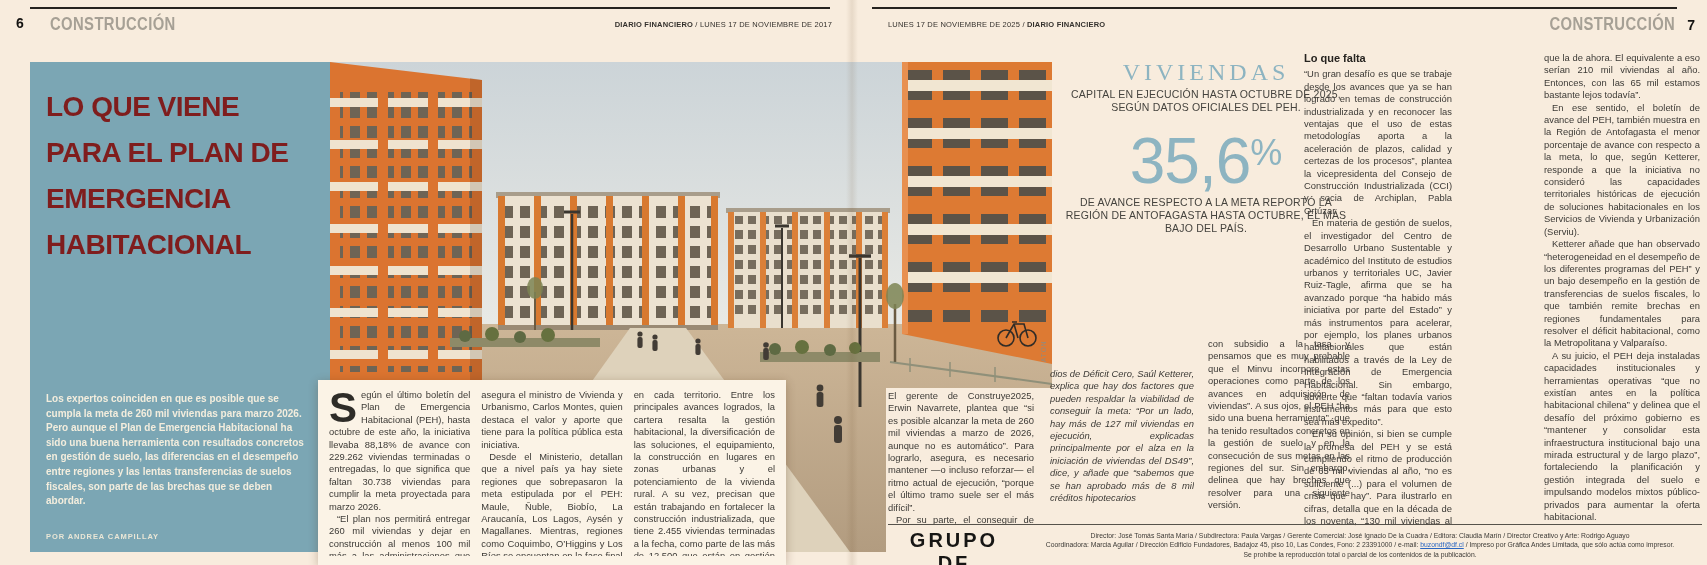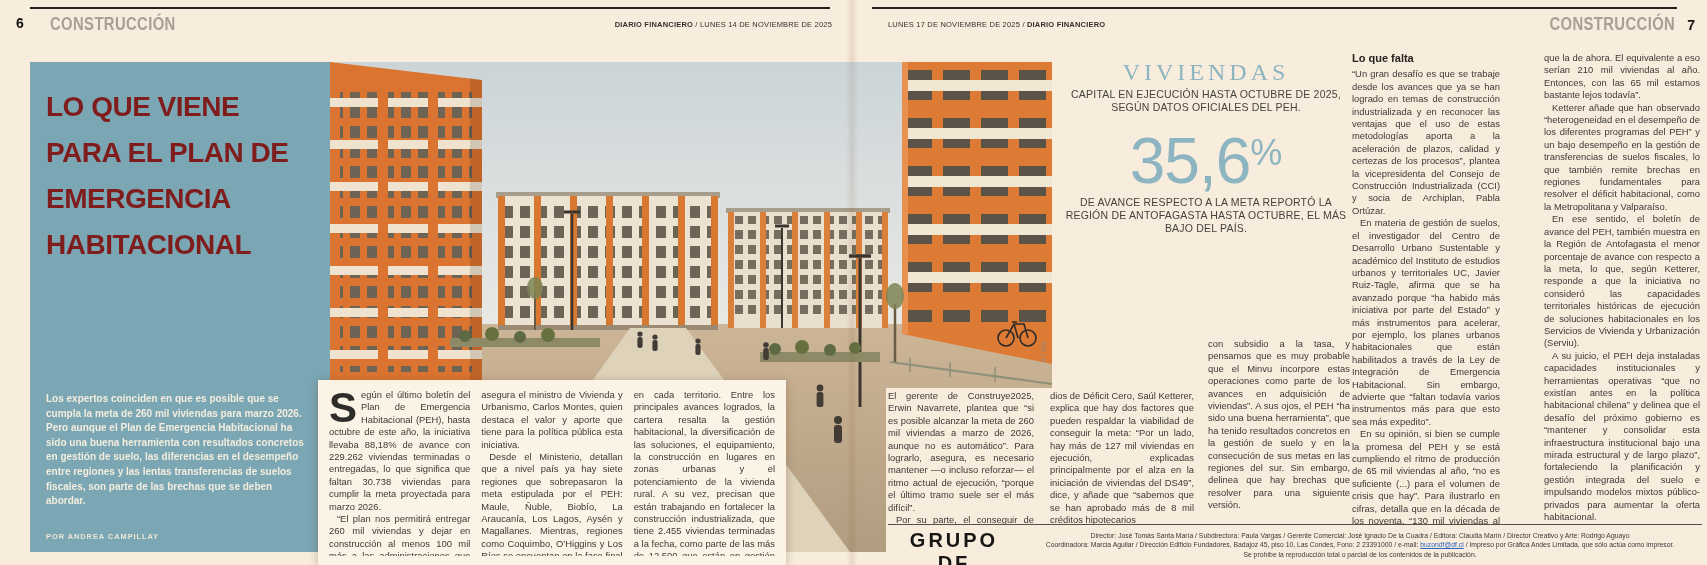--- a/index.html
+++ b/index.html
@@ -48,23 +48,23 @@
                box-shadow:0 2px 9px rgba(80,50,20,.3); padding:9px 11px; display:flex; gap:11px; }
   .white-box .col { flex:1; overflow:hidden; }
   .bodytext { font-size:9.4px; line-height:12.4px; color:#3c3a36; text-align:justify; }
   .bodytext p { margin:0; }
   .bodytext p + p { text-indent:8px; }
   .drop { float:left; font-size:42px; line-height:33px; font-weight:bold; color:#2e2c28;
           padding:2px 4px 0 0; }
 
   .rcol { position:absolute; z-index:3; overflow:hidden; }
   .colA { left:888px;  top:390px; width:146px; height:134px; }
-  .colB { left:1050px; top:390px; width:144px; height:136px; }
+  .colB { left:1050px; top:368px; width:144px; height:136px;font-style:italic; }
   .colC { left:1208px; top:338px; width:142px; height:188px; }
-  .colD { left:1352px; top:52px;  width:148px; height:474px; }
+  .colD { left:1304px; top:52px;  width:148px; height:474px; }
   .colE { left:1544px; top:52px;  width:156px; height:474px; }
   .subhead { font-size:11px; font-weight:bold; color:#26231f; margin-bottom:4px; }
 
   
   .stats-box { left:1052px; top:62px; width:308px; height:276px; background:#f8ecdd; z-index:3;
                text-align:center; padding-top:6px; }
   .stat1-value { font-family:"Liberation Serif", serif; font-weight:bold; font-size:76px; line-height:80px;
                  color:#8db4c1; letter-spacing:-2px; }
   .stat1-unit { font-family:"Liberation Serif", serif; font-size:24px; line-height:24px; color:#8db4c1;
                 letter-spacing:4px; margin-top:-8px; }
@@ -90,21 +90,21 @@
   .credits a { color:#2b66c2; text-decoration:underline; cursor:pointer; }
 </style>
 </head>
 <body>
 
 <div class="toprule rule-l"></div>
 <div class="toprule rule-r"></div>
 
 <div class="pagenum" style="left:16px">6</div>
 <div class="section-title section-l">CONSTRUCCIÓN</div>
-<div class="dateline dateline-l"><b>DIARIO FINANCIERO</b><span> / LUNES 14 DE NOVIEMBRE DE 2025</span></div>
+<div class="dateline dateline-l"><b>DIARIO FINANCIERO</b><span> / LUNES 17 DE NOVIEMBRE DE 2017</span></div>
 
 <div class="dateline dateline-r"><span>LUNES 17 DE NOVIEMBRE DE 2025 / </span><b>DIARIO FINANCIERO</b></div>
 <div class="header-right-group">
   <span class="section-title-r">CONSTRUCCIÓN</span>
   <span class="pagenum-r">7</span>
 </div>
 
 <div class="abs teal-box">
   <div class="headline">LO QUE VIENE PARA EL PLAN DE EMERGENCIA HABITACIONAL</div>
   <div class="lead">Los expertos coinciden en que es posible que se cumpla la meta de 260 mil viviendas para marzo 2026. Pero aunque el Plan de Emergencia Habitacional ha sido una buena herramienta con resultados concretos en gestión de suelo, las diferencias en el desempeño entre regiones y las lentas transferencias de suelos fiscales, son parte de las brechas que se deben abordar.</div>
@@ -280,22 +280,22 @@
   <p>con subsidio a la tasa, y pensamos que es muy probable que el Minvu incorpore estas operaciones como parte de los avances en adquisición de viviendas”. A sus ojos, el PEH “ha sido una buena herramienta”, que ha tenido resultados concretos en la gestión de suelo y en la consecución de sus metas en las regiones del sur. Sin embargo, delinea que hay brechas que resolver para una siguiente versión.</p>
 </div>
 <div class="rcol bodytext colD">
   <div class="subhead">Lo que falta</div>
   <p>“Un gran desafío es que se trabaje desde los avances que ya se han logrado en temas de construcción industrializada y en reconocer las ventajas que el uso de estas metodologías aporta a la aceleración de plazos, calidad y certezas de los procesos”, plantea la vicepresidenta del Consejo de Construcción Industrializada (CCI) y socia de Archiplan, Pabla Ortúzar.</p>
   <p>En materia de gestión de suelos, el investigador del Centro de Desarrollo Urbano Sustentable y académico del Instituto de estudios urbanos y territoriales UC, Javier Ruiz-Tagle, afirma que se ha avanzado porque “ha habido más iniciativa por parte del Estado” y más instrumentos para acelerar, por ejemplo, los planes urbanos habitacionales que están habilitados a través de la Ley de Integración de Emergencia Habitacional. Sin embargo, advierte que “faltan todavía varios instrumentos más para que esto sea más expedito”.</p>
   <p>En su opinión, si bien se cumple la promesa del PEH y se está cumpliendo el ritmo de producción de 65 mil viviendas al año, “no es suficiente (...) para el volumen de crisis que hay”. Para ilustrarlo en cifras, detalla que en la década de los noventa, “130 mil viviendas al año fue el peak para una población que era más baja</p>
 </div>
 <div class="rcol bodytext colE">
   <p>que la de ahora. El equivalente a eso serían 210 mil viviendas al año. Entonces, con las 65 mil estamos bastante lejos todavía”.</p>
+  <p>En ese sentido, el boletín de avance del PEH, también muestra en la Región de Antofagasta el menor porcentaje de avance con respecto a la meta, lo que, según Ketterer, responde a que la iniciativa no consideró las capacidades territoriales históricas de ejecución de soluciones habitacionales en los Servicios de Vivienda y Urbanización (Serviu).</p>
   <p>Ketterer añade que han observado “heterogeneidad en el desempeño de los diferentes programas del PEH” y un bajo desempeño en la gestión de transferencias de suelos fiscales, lo que también remite brechas en regiones fundamentales para resolver el déficit habitacional, como la Metropolitana y Valparaíso.</p>
-  <p>En ese sentido, el boletín de avance del PEH, también muestra en la Región de Antofagasta el menor porcentaje de avance con respecto a la meta, lo que, según Ketterer, responde a que la iniciativa no consideró las capacidades territoriales históricas de ejecución de soluciones habitacionales en los Servicios de Vivienda y Urbanización (Serviu).</p>
   <p>A su juicio, el PEH deja instaladas capacidades institucionales y herramientas operativas “que no existían antes en la política habitacional chilena” y delinea que el desafío del próximo gobierno es “mantener y consolidar esta infraestructura institucional bajo una mirada estructural y de largo plazo”, fortaleciendo la planificación y gestión integrada del suelo e impulsando modelos mixtos público-privados para aumentar la oferta habitacional.</p>
 </div>
 
 <div class="abs footer-rule"></div>
 <div class="abs grupo">
   <div class="grupo-title">GRUPO DF</div>
   <div class="chips">
     <span class="chip chip-df">DF</span>
     <span class="chip chip-g1"></span>
     <span class="chip chip-g2"></span>

